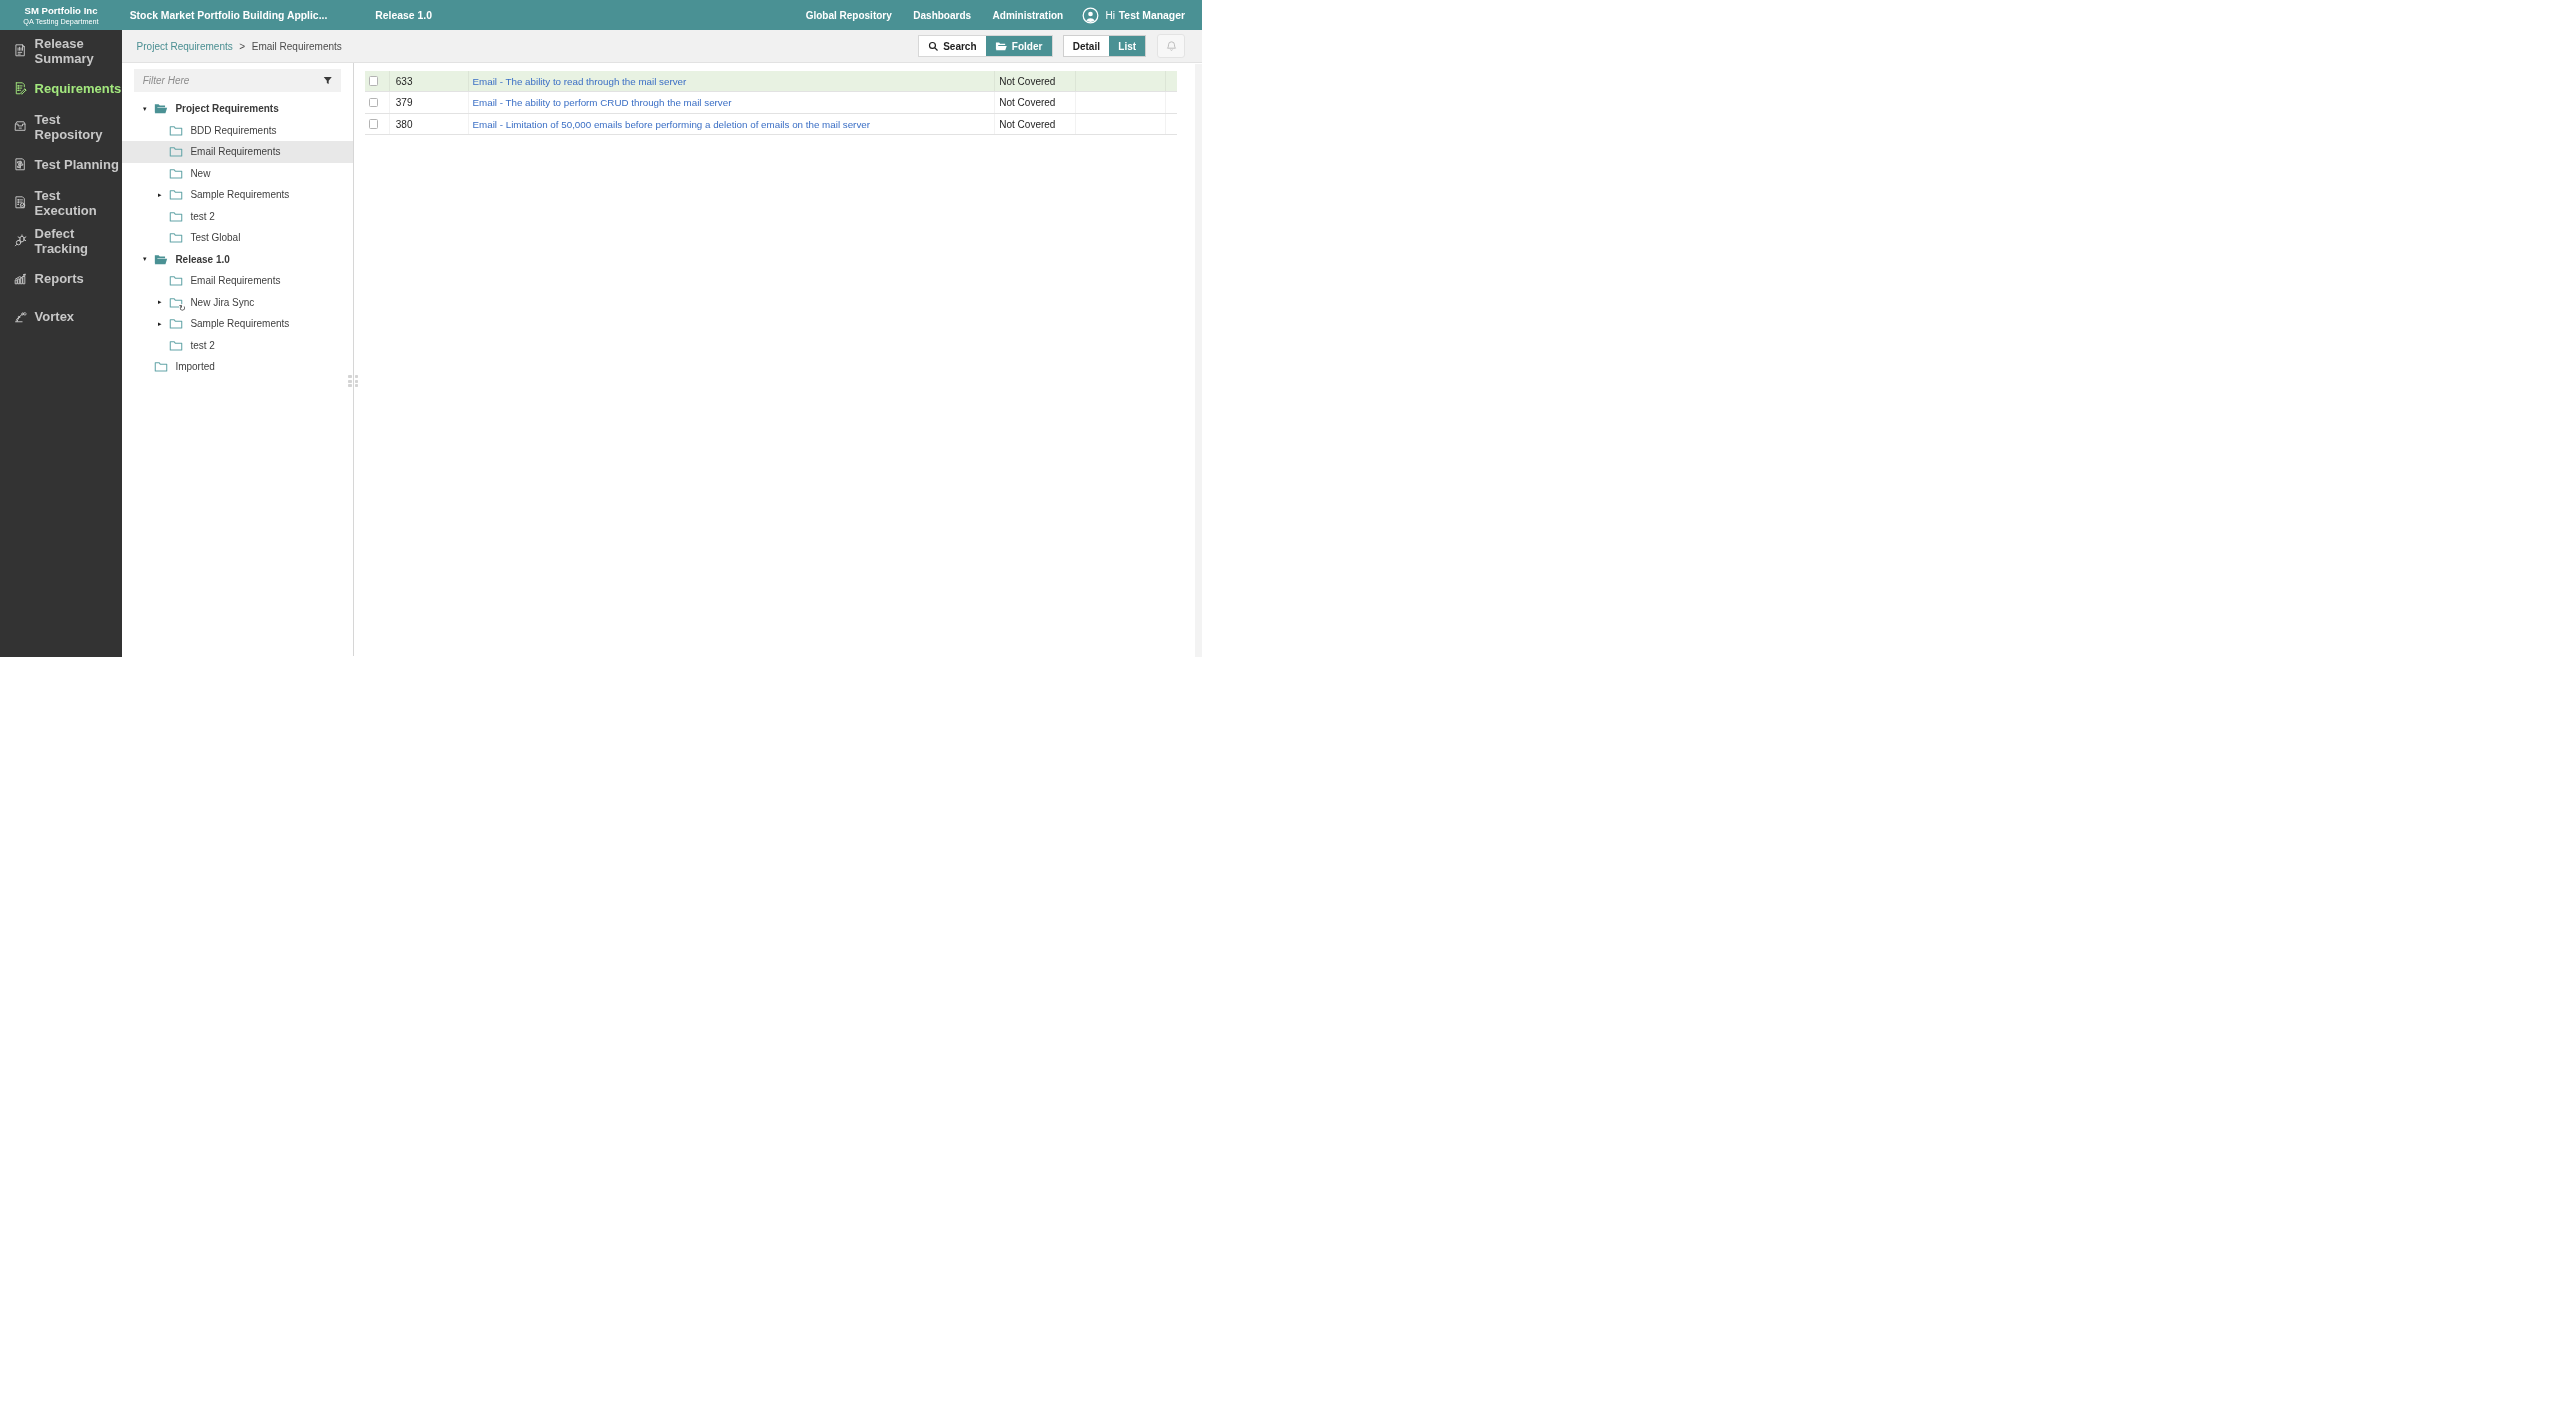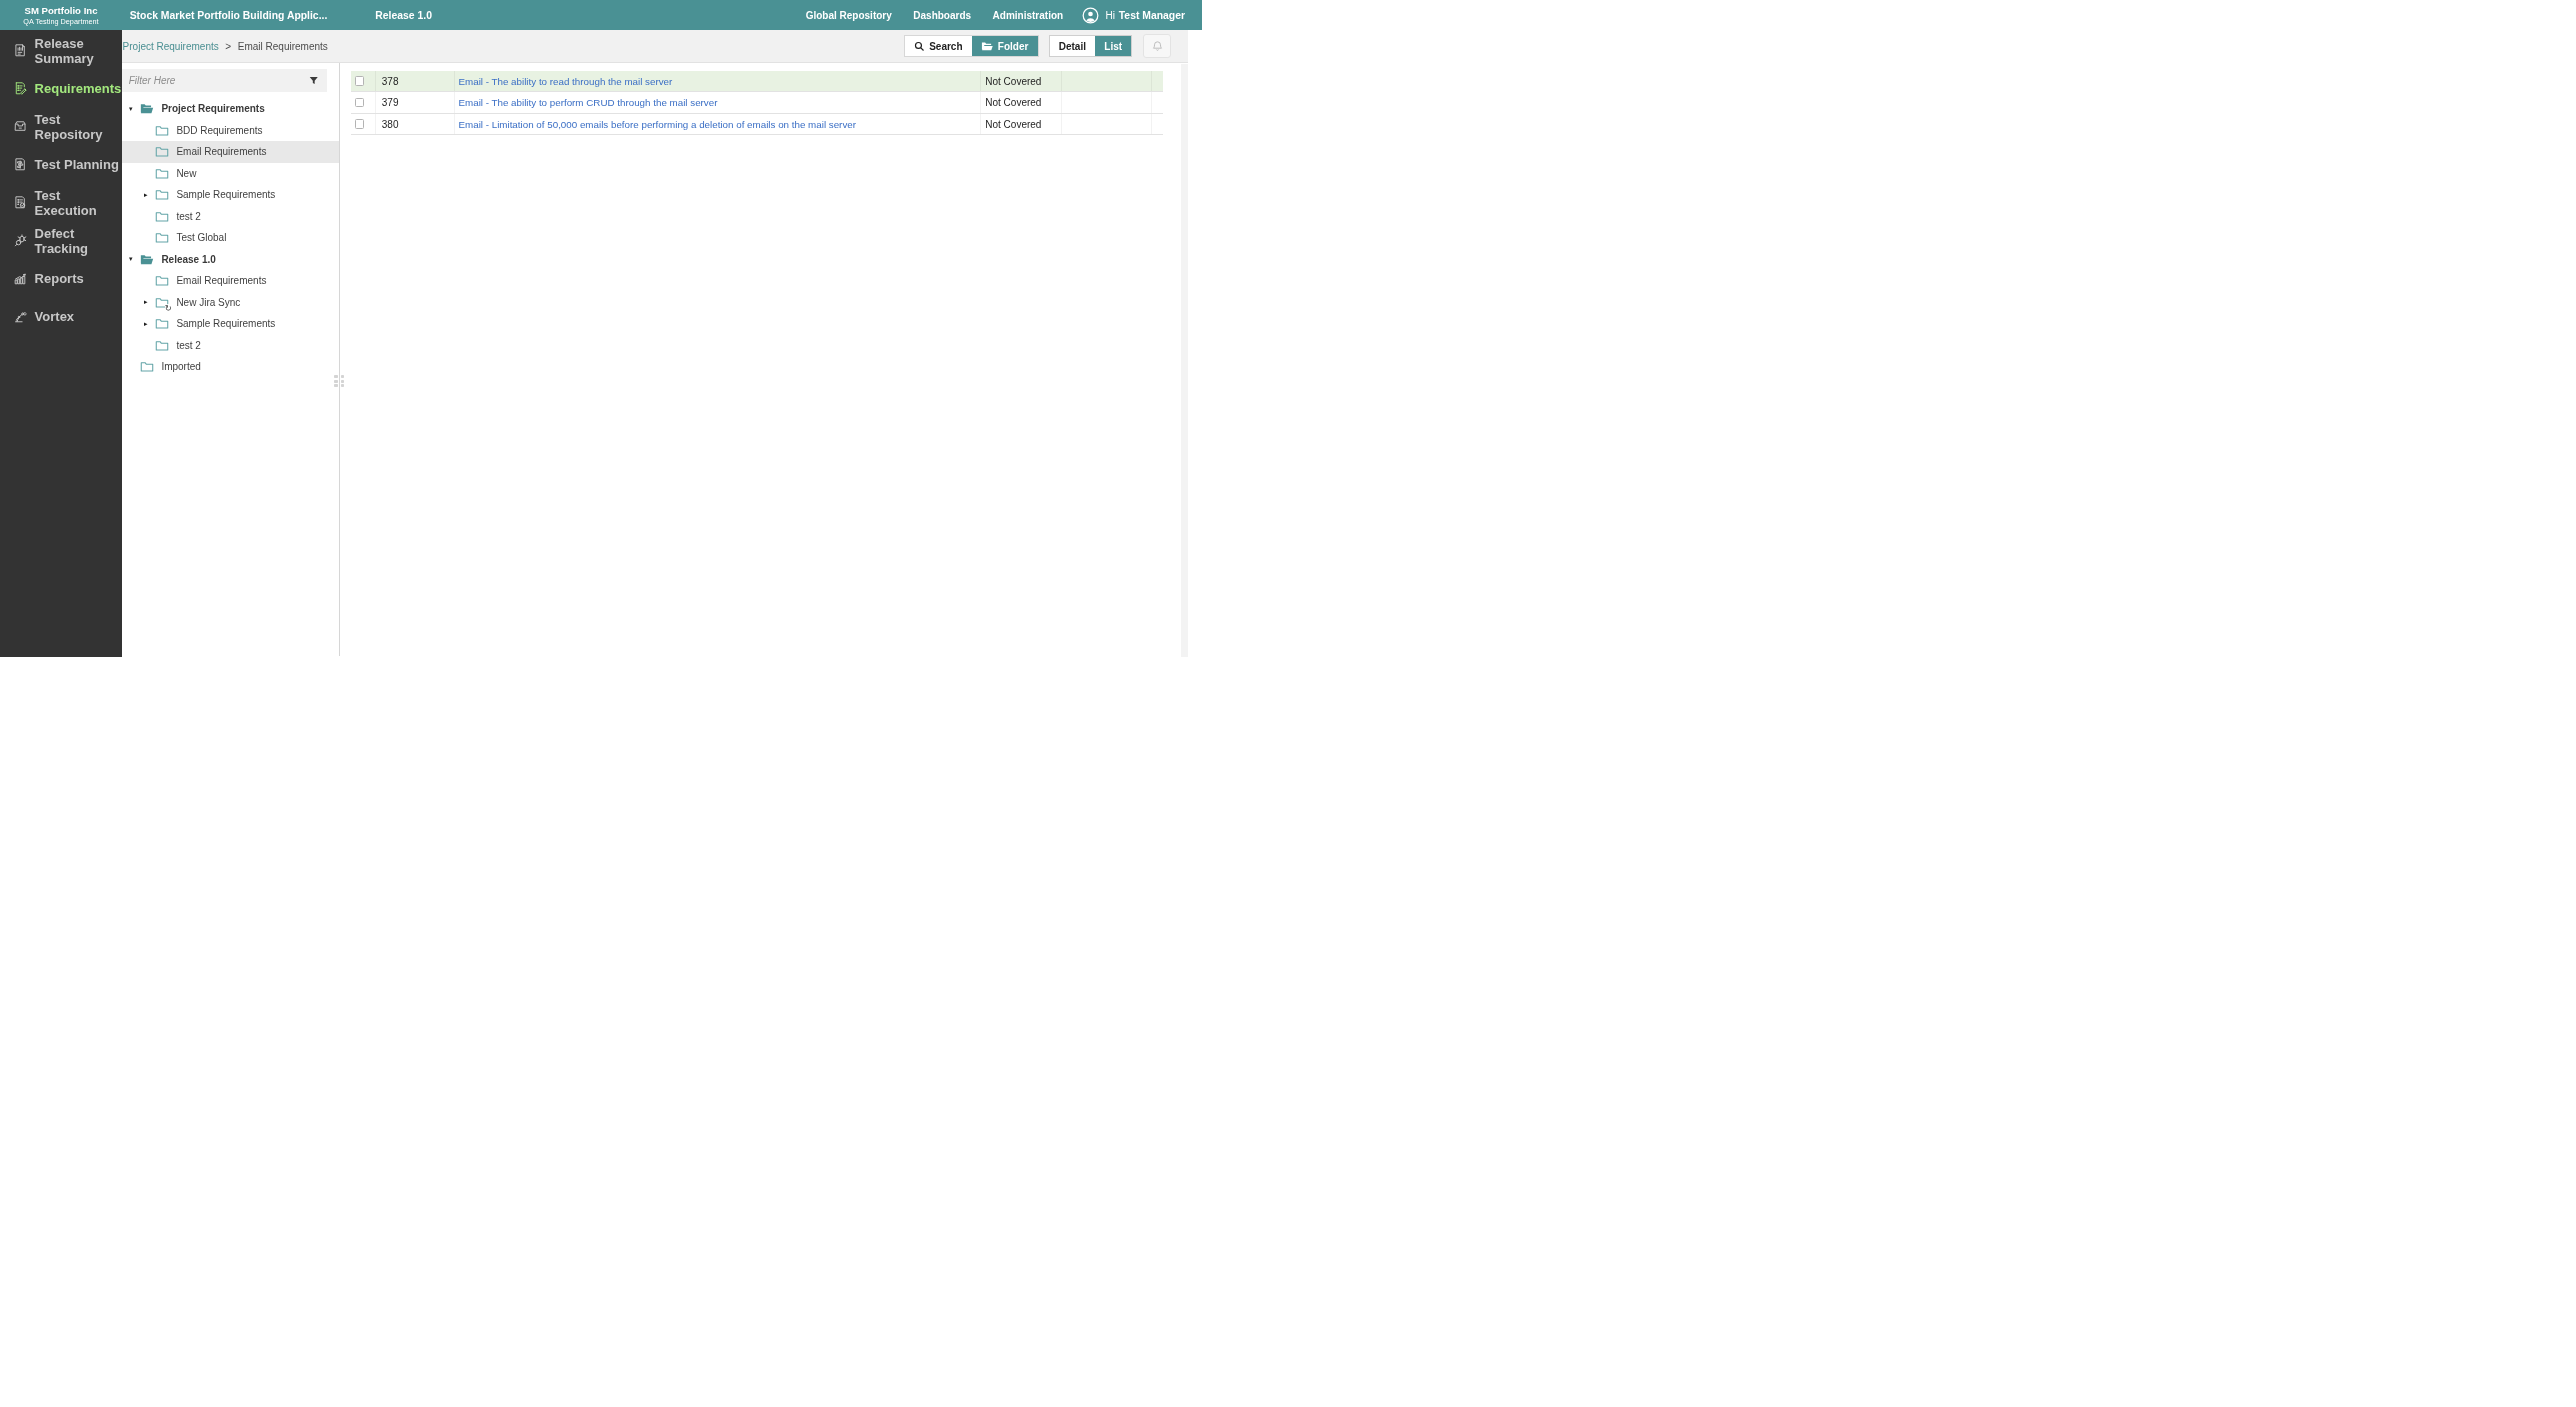--- a/index.html
+++ b/index.html
@@ -21,21 +21,21 @@
 
   
   .sidebar { position:absolute; top:30px; left:0; width:122px; height:627px; background:#333333; z-index:4; }
   .side-list { list-style:none; padding-top:1.5px; }
   .side-item { height:38px; display:flex; align-items:center; padding-left:12.3px; color:#c8c8c8; font-size:13px; font-weight:bold; cursor:pointer; }
   .side-item .ic { width:15.3px; height:15.3px; margin-right:7px; flex:0 0 auto; display:flex; align-items:center; justify-content:center; }
   .side-item.active { color:#A3E87E; }
   .side-item svg { stroke:currentColor; fill:none; stroke-width:1.3; stroke-linecap:round; stroke-linejoin:round; }
 
   
-  .content { position:absolute; top:30px; left:108px; width:1080px; height:627px; background:#fff; }
+  .content { position:absolute; top:30px; left:122px; width:1080px; height:627px; background:#fff; }
   .crumb-bar { height:33px; background:#f1f1f1; border-bottom:0.8px solid #e2e2e2; display:flex; align-items:center; padding:0 17px 0 14.6px; }
   .crumb { font-size:10px; }
   .crumb .parent { color:#4A8F92; cursor:pointer; }
   .crumb .sep { color:#4c4c4c; margin:0 3.8px; }
   .crumb .current { color:#4c4c4c; }
   .view-controls { margin-left:auto; display:flex; align-items:center;padding-left:44px; }
   .seg { display:flex; background:#fff; border:1.5px solid #d7d7d7; }
   .seg + .seg { margin-left:10px; border-width:0.8px; border-color:#cfcfcf; }
   .seg-btn { height:20px; display:flex; align-items:center; padding:0 9.2px; font-size:10px; font-weight:bold; color:#222; cursor:pointer; background:#fff; gap:4.6px; }
   .seg-btn.active { background:#4A9194; color:#fff; }
@@ -402,21 +402,21 @@
     </div>
 
     <div class="main-panel">
 
       <div class="req-table">
         <div id="t-body">
             <div class="t-row hl">
               <div class="cell-cb">
                 <span class="cb"></span>
               </div>
-              <div class="cell-id">378</div>
+              <div class="cell-id">633</div>
               <div class="cell-name">
                 <a href="#">Email - The ability to read through the mail server</a>
               </div>
               <div class="cell-cov">Not Covered</div>
               <div class="cell-cov"></div>
               <div></div>
             </div>
             <div class="t-row">
               <div class="cell-cb">
                 <span class="cb"></span>

